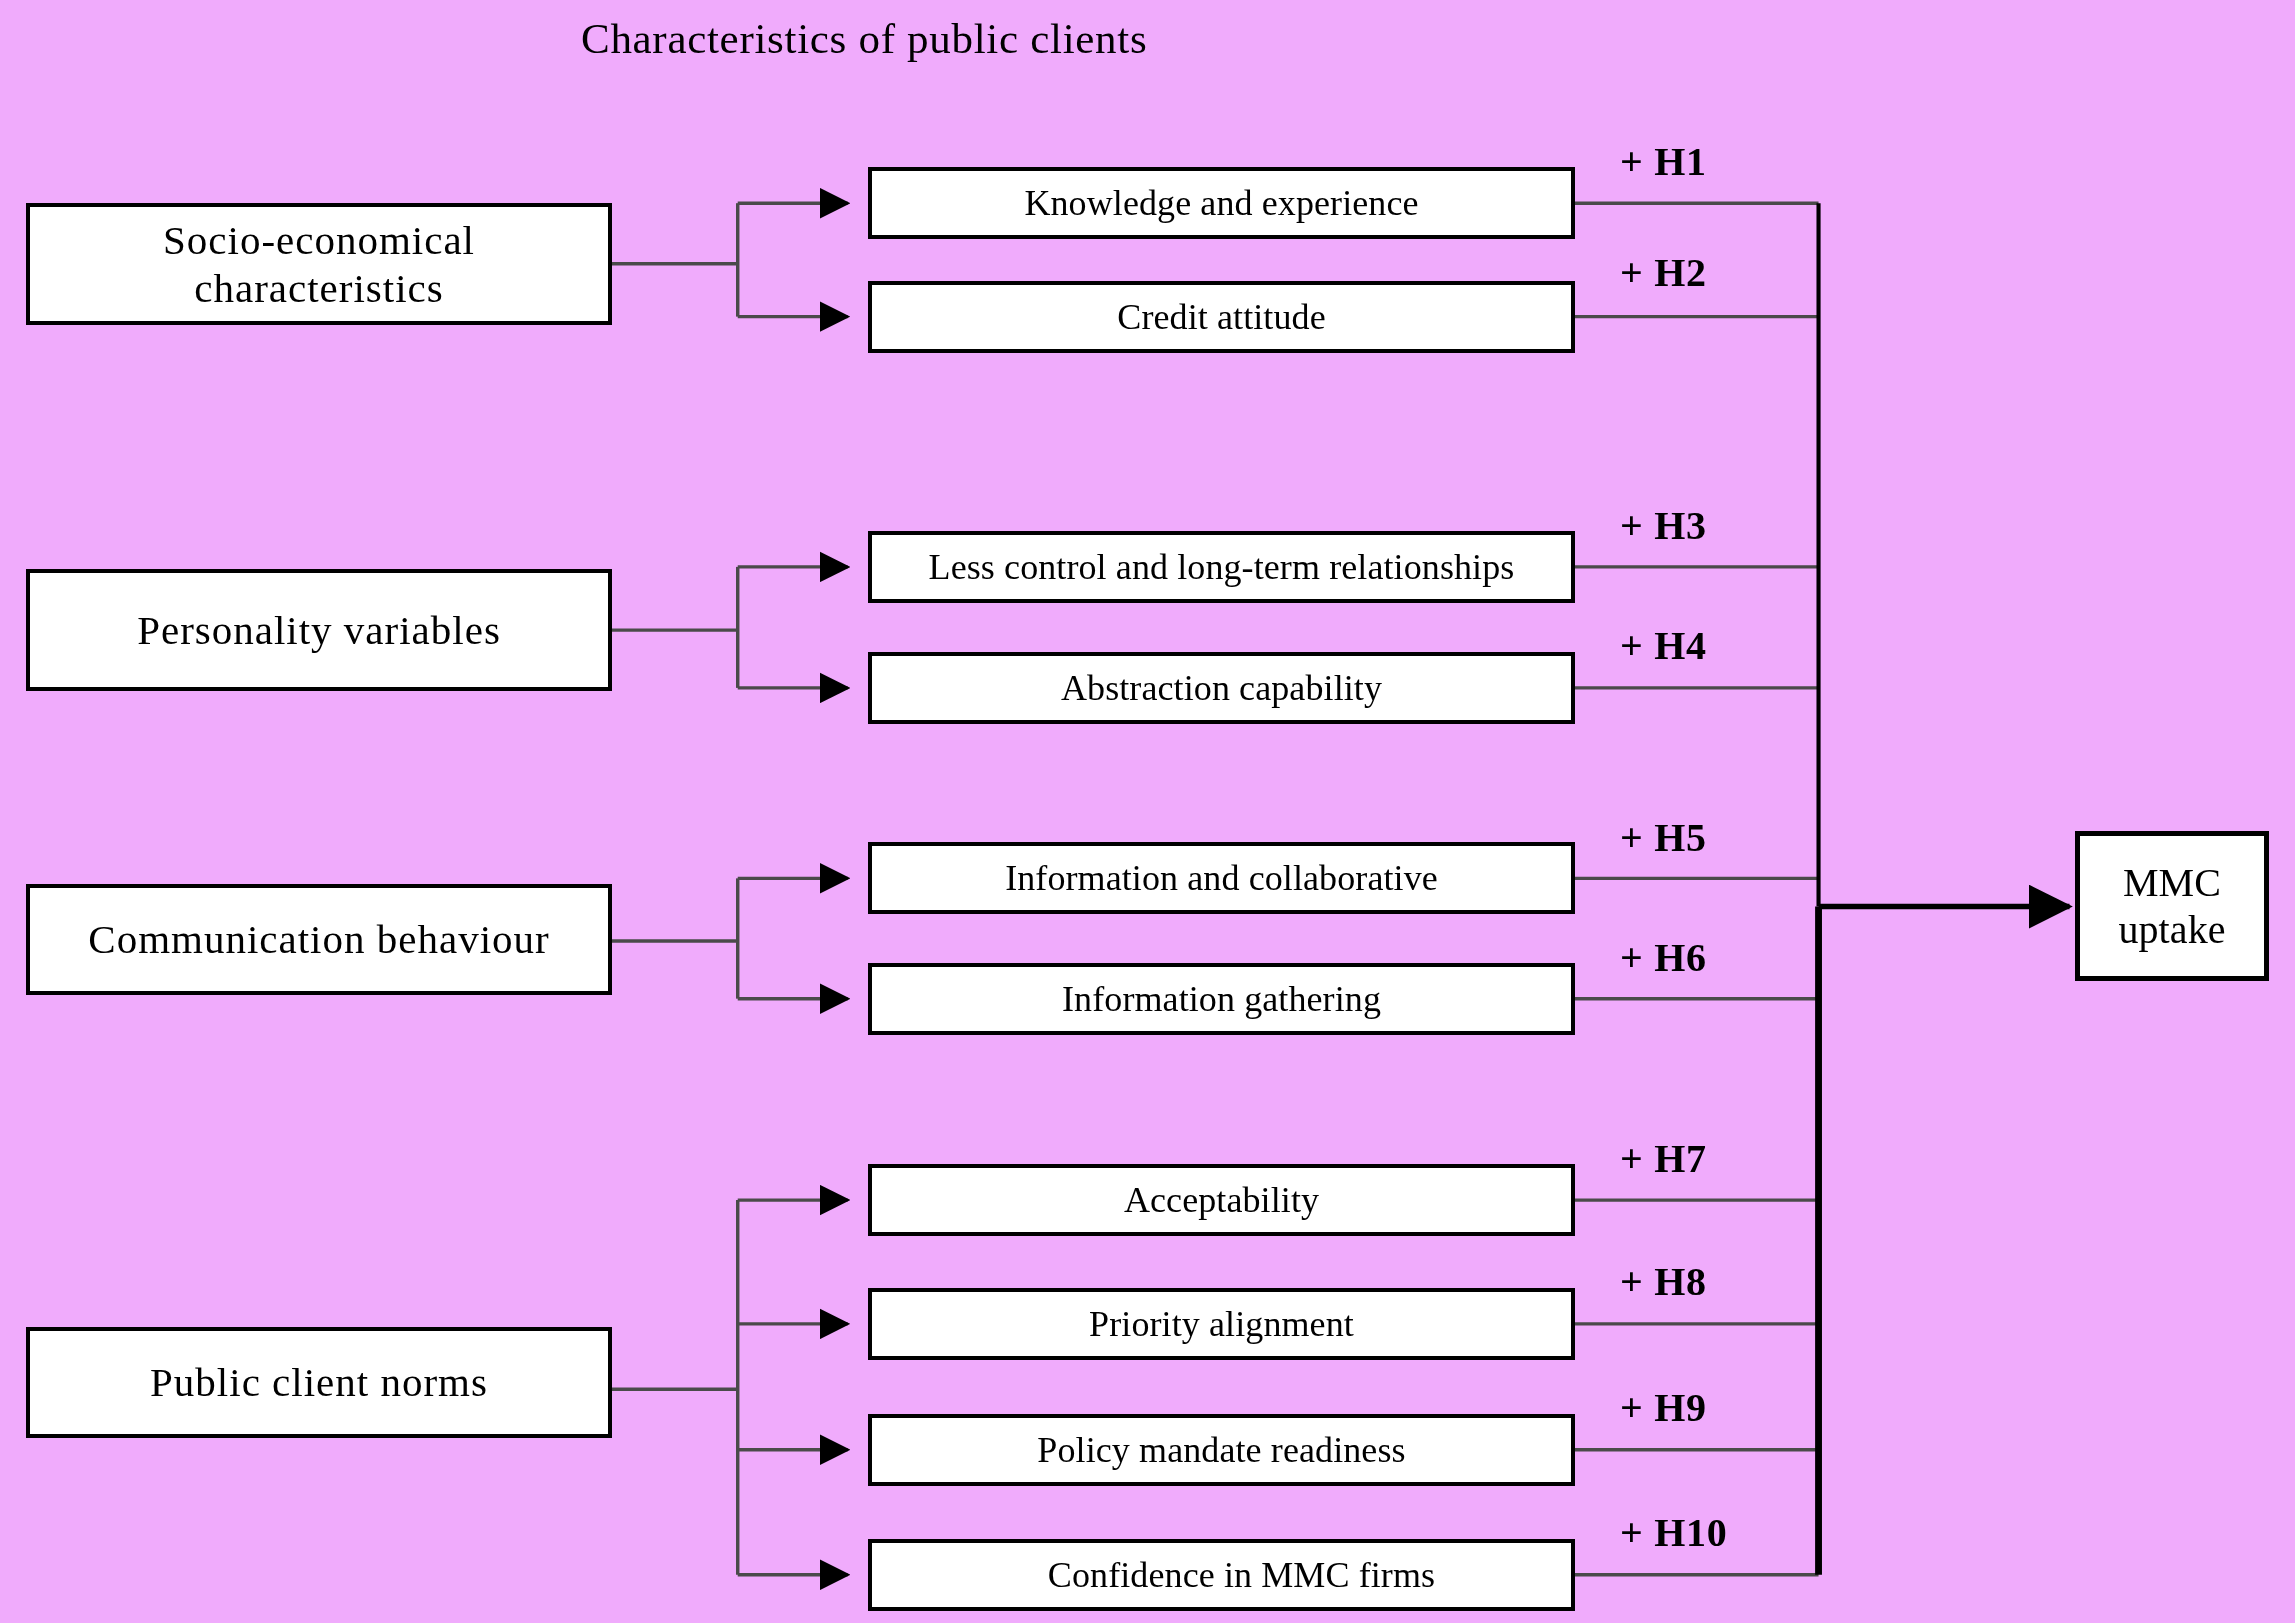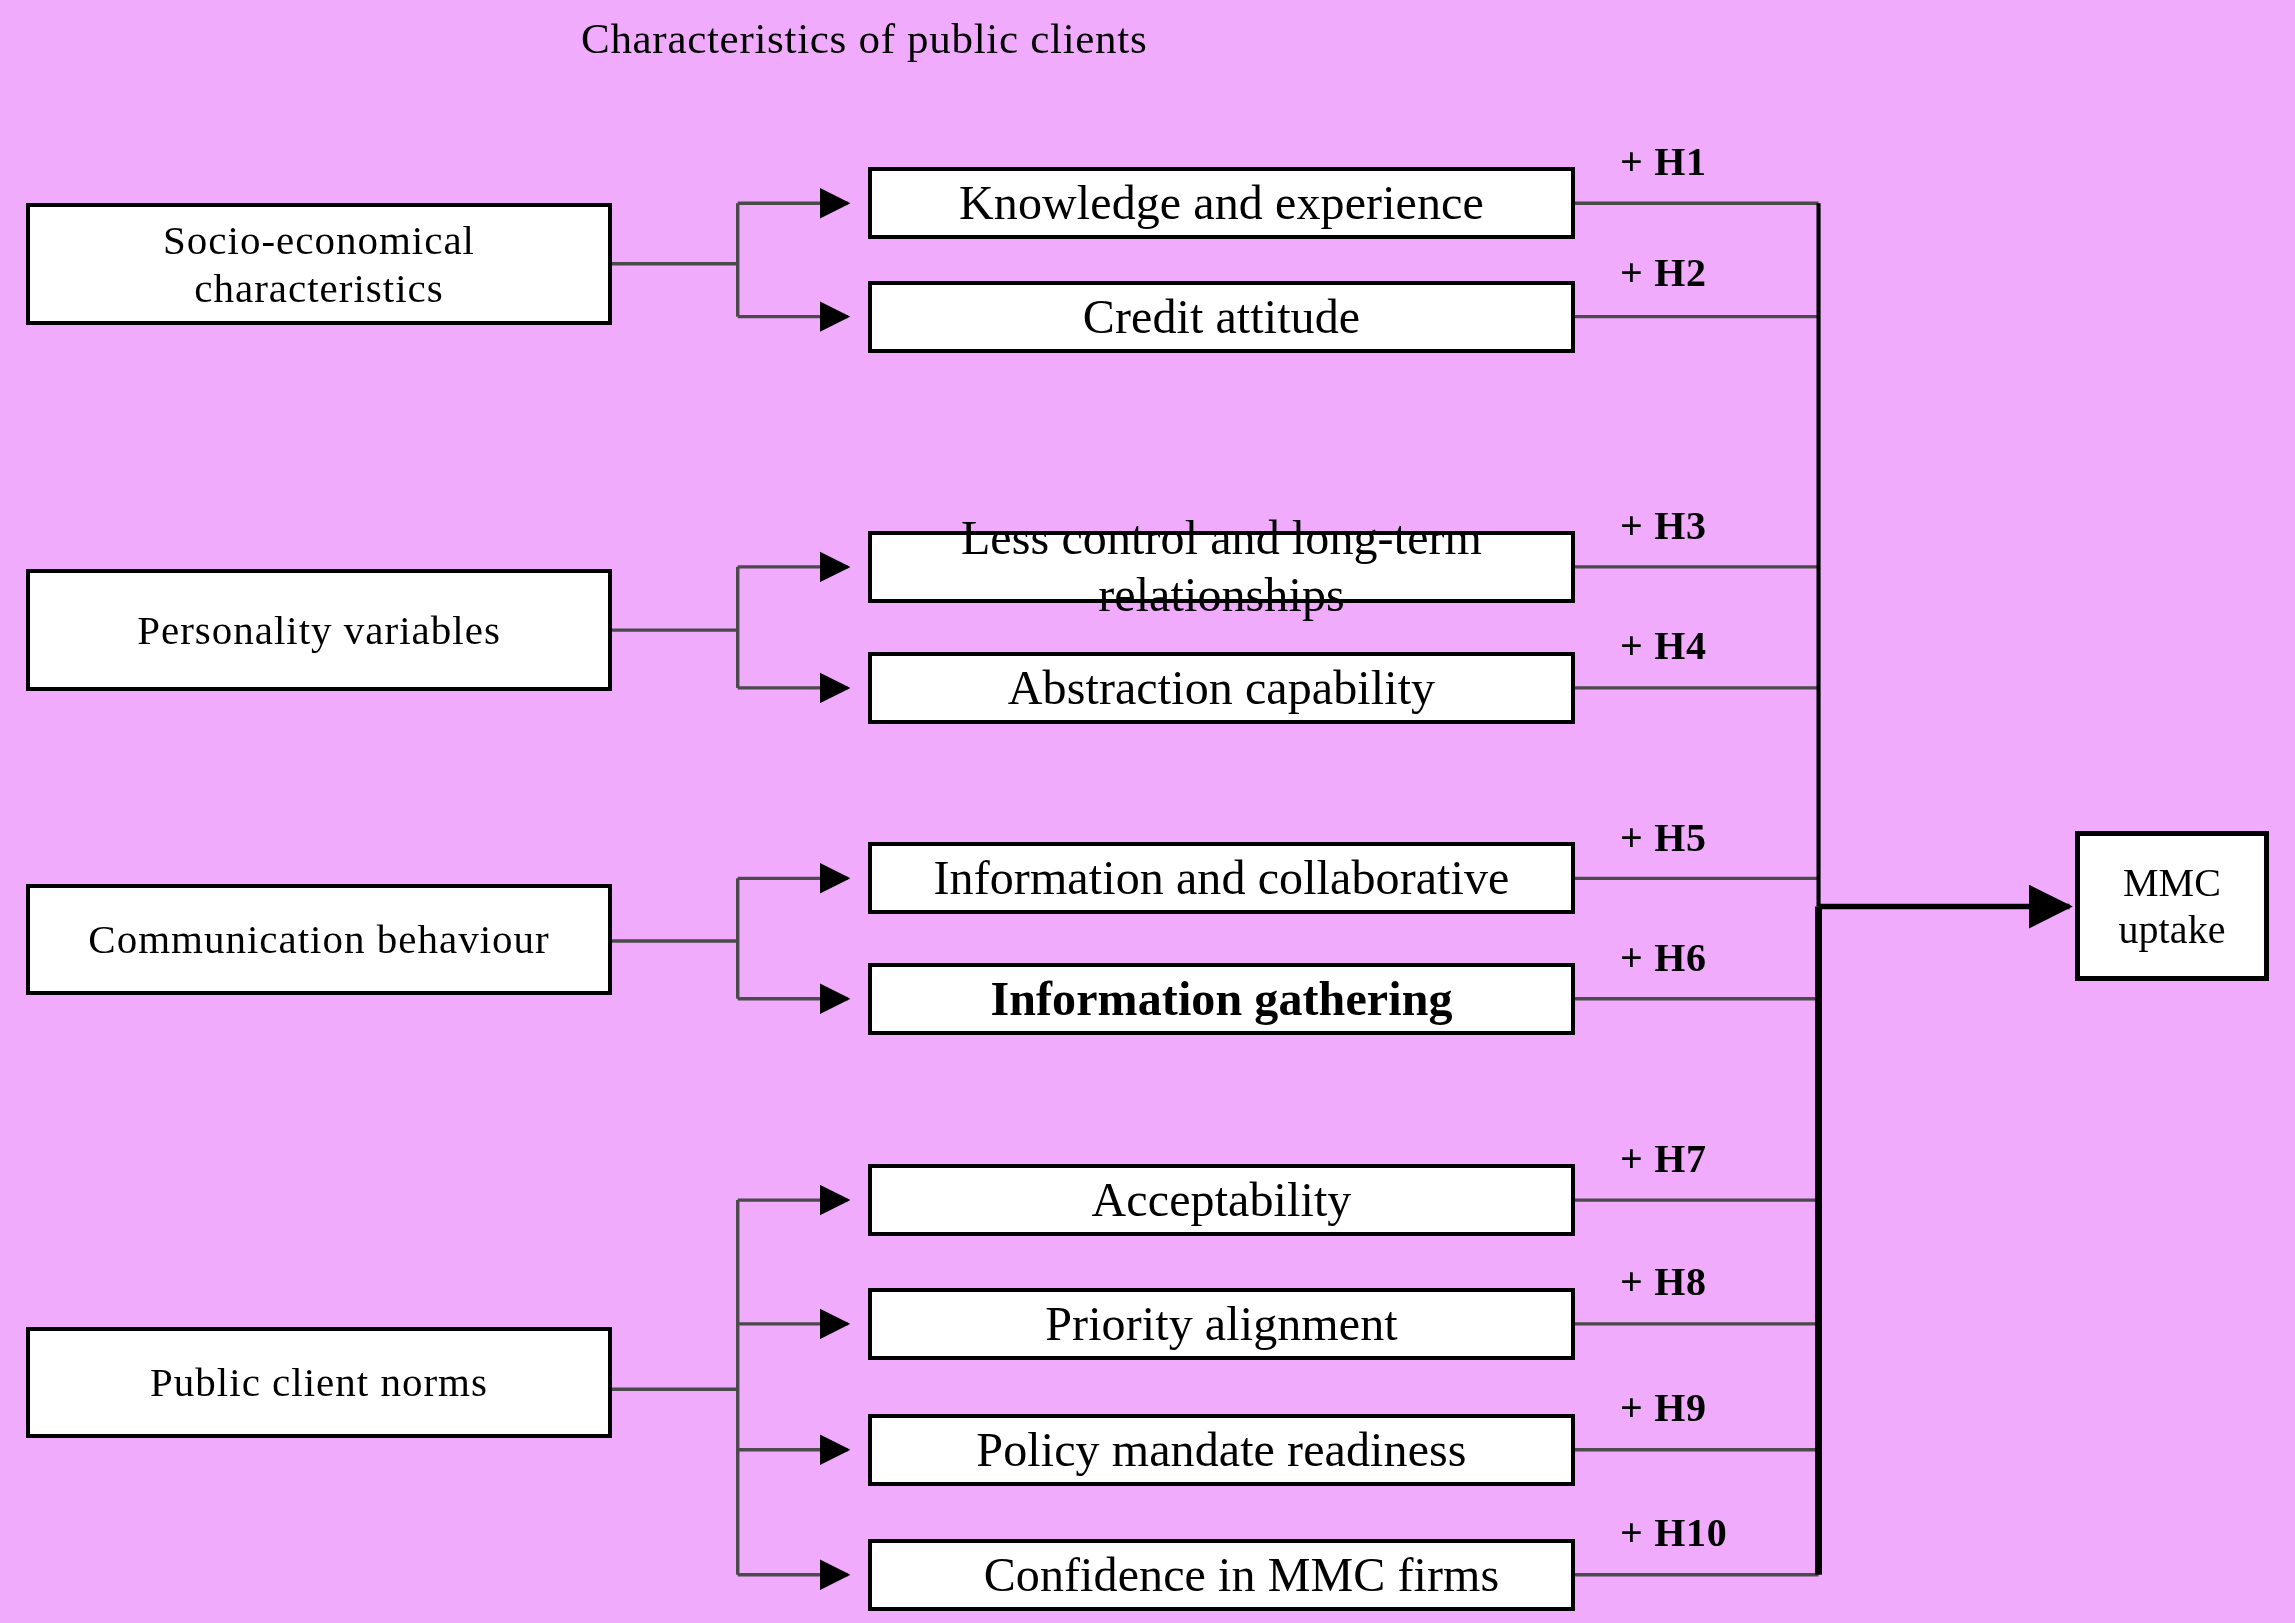--- a/index.html
+++ b/index.html
@@ -9,21 +9,21 @@
   svg#wires{position:absolute;left:0;top:0;width:2295px;height:1624px;}
 
   .box{position:absolute;box-sizing:border-box;background:#ffffff;
        display:flex;align-items:center;justify-content:center;text-align:center;}
   .box.grp{border:4.1px solid #000;}
   .box.mid{border:4.8px solid #000;}
   .box.out{border:5.5px solid #000;}
 
   .box span{display:block;line-height:1.18;}
   .grp span{font-size:41px;letter-spacing:1px;}
-  .mid span{font-size:48px;letter-spacing:0.1px;}
+  .mid span{font-size:36px;letter-spacing:0.1px;}
   .out span{font-size:40px;letter-spacing:0.1px;}
 
   .hyp{position:absolute;font-weight:bold;font-size:40px;letter-spacing:0.7px;
        white-space:nowrap;}
   #title{position:absolute;font-size:43px;letter-spacing:0.7px;white-space:nowrap;}
 </style>
 </head>
 <body>
 
 <div id="stage">
@@ -119,21 +119,21 @@
   <div class="box mid" style="left:868px;top:531px;width:707px;height:72px;">
     <span>Less control and long-term relationships</span>
   </div>
   <div class="box mid" style="left:868px;top:652px;width:707px;height:72px;">
     <span>Abstraction capability</span>
   </div>
 
   <div class="box mid" style="left:868px;top:842px;width:707px;height:72px;">
     <span>Information and collaborative</span>
   </div>
-  <div class="box mid" style="left:868px;top:963px;width:707px;height:72px;font-weight:bold;">
+  <div class="box mid" style="left:868px;top:963px;width:707px;height:72px;">
     <span>Information gathering</span>
   </div>
 
   <div class="box mid" style="left:868px;top:1164px;width:707px;height:72px;">
     <span>Acceptability</span>
   </div>
   <div class="box mid" style="left:868px;top:1288px;width:707px;height:72px;">
     <span>Priority alignment</span>
   </div>
   <div class="box mid" style="left:868px;top:1414px;width:707px;height:72px;">

